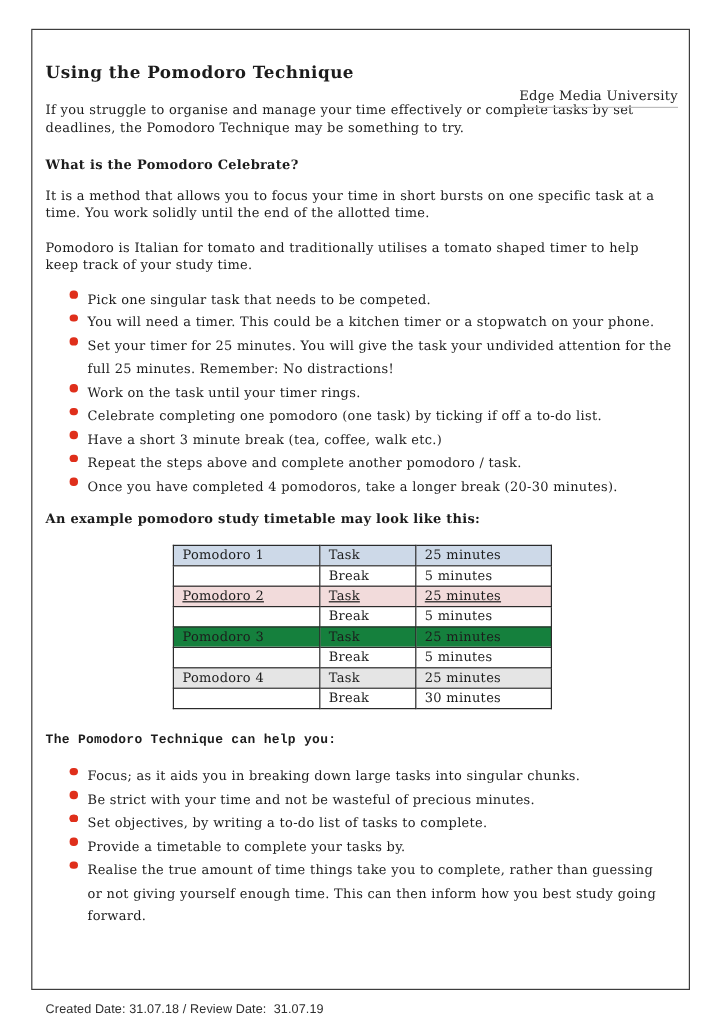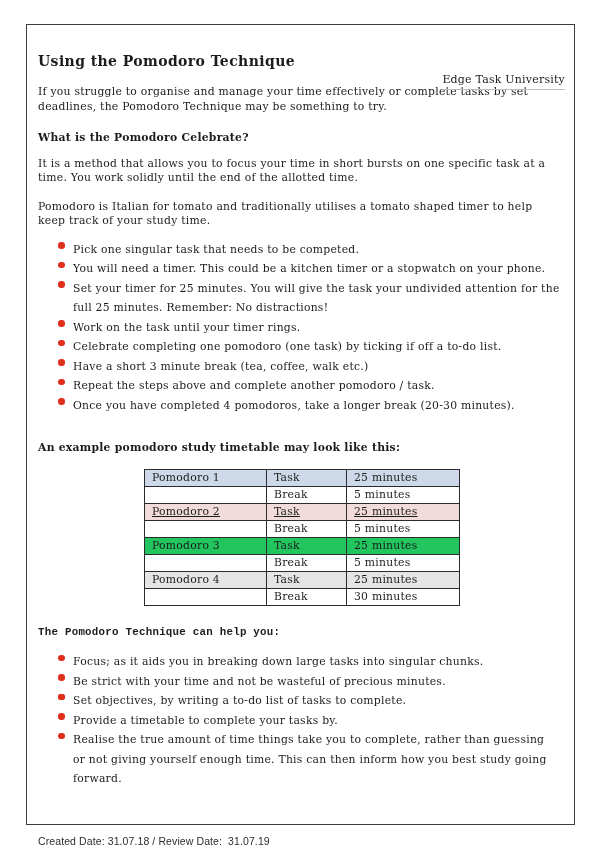--- a/index.html
+++ b/index.html
@@ -48,21 +48,21 @@
     position:relative;
     padding-left:35px;
     margin:0;
   }
   .li-text { white-space:pre-wrap; }
   .dot {
     position:absolute; left:20px; top:4.5px;
     width:6.5px; height:6.5px; border-radius:50%;
     background:#df2f1b;
   }
-  .h-example { margin-top:28px; }
+  .h-example { margin-top:13px; }
   table.timetable {
     border-collapse:collapse;
     margin:13px 0 0 106px;
   }
   table.timetable td {
     border:1px solid #2b2b2b;
     height:17px;
     box-sizing:border-box;
     padding:0 0 0 7px;
     font-size:10.8px; letter-spacing:0.25px;
@@ -78,21 +78,21 @@
     font-size:10.5px; color:#2e2e2e; letter-spacing:0.1px;
     white-space:pre;
   }
 </style>
 </head>
 <body>
 
 <div class="page">
   <div class="content">
 
-    <div class="logo">Edge Task University</div>
+    <div class="logo">Edge Media University</div>
 
     <h1 class="doc-title">Using the Pomodoro Technique</h1>
 
     <p class="intro">If you struggle to organise and manage your time effectively or complete tasks by set
 deadlines, the Pomodoro Technique may be something to try.</p>
 
     <p class="h2 h-whatis">What is the Pomodoro Celebrate?</p>
     <p class="p-method">It is a method that allows you to focus your time in short bursts on one specific task at a
 time. You work solidly until the end of the allotted time.</p>
     <p class="p-tomato">Pomodoro is Italian for tomato and traditionally utilises a tomato shaped timer to help
@@ -128,21 +128,21 @@
         <tr style="background-color: rgb(242, 219, 219); text-decoration: underline;">
           <td class="c1">Pomodoro 2</td>
           <td class="c2">Task</td>
           <td class="c3">25 minutes</td>
         </tr>
         <tr style="background-color: rgb(255, 255, 255);">
           <td class="c1"></td>
           <td class="c2">Break</td>
           <td class="c3">5 minutes</td>
         </tr>
-        <tr style="background-color: #22c55e;">
+        <tr style="background-color: #15803d;">
           <td class="c1">Pomodoro 3</td>
           <td class="c2">Task</td>
           <td class="c3">25 minutes</td>
         </tr>
         <tr style="background-color: rgb(255, 255, 255);">
           <td class="c1"></td>
           <td class="c2">Break</td>
           <td class="c3">5 minutes</td>
         </tr>
         <tr style="background-color: #e5e5e5;">

